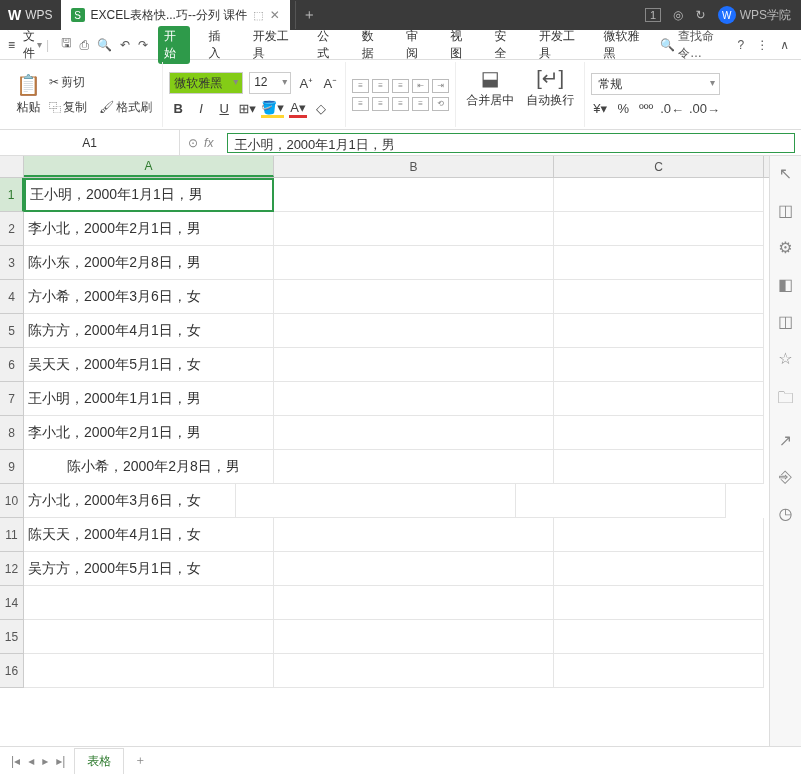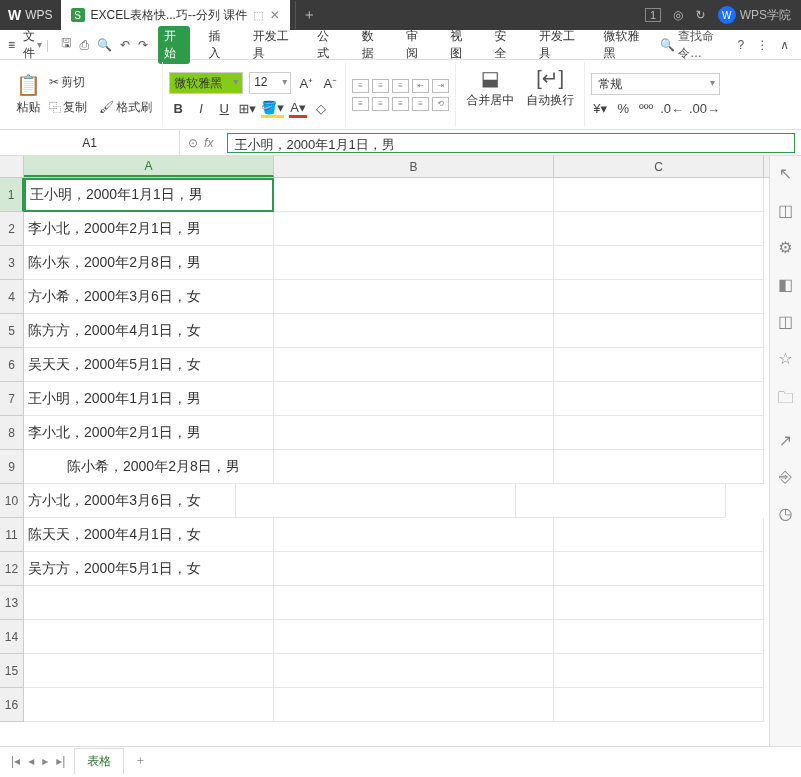--- a/index.html
+++ b/index.html
@@ -319,26 +319,20 @@
           <div class="cell" style="width: 280px;"></div>
           <div class="cell" style="width: 210px;"></div>
         </div>
         <div class="row">
           <div class="row-h">12</div>
           <div class="cell" style="width: 250px;">吴方方，2000年5月1日，女</div>
           <div class="cell" style="width: 280px;"></div>
           <div class="cell" style="width: 210px;"></div>
         </div>
         <div class="row">
-          <div class="row-h">13</div>
-          <div class="cell" style="width: 250px;"></div>
-          <div class="cell" style="width: 280px;"></div>
-          <div class="cell" style="width: 210px;"></div>
-        </div>
-        <div class="row">
           <div class="row-h">14</div>
           <div class="cell" style="width: 250px;"></div>
           <div class="cell" style="width: 280px;"></div>
           <div class="cell" style="width: 210px;"></div>
         </div>
         <div class="row">
           <div class="row-h">15</div>
           <div class="cell" style="width: 250px;"></div>
           <div class="cell" style="width: 280px;"></div>
           <div class="cell" style="width: 210px;"></div>

